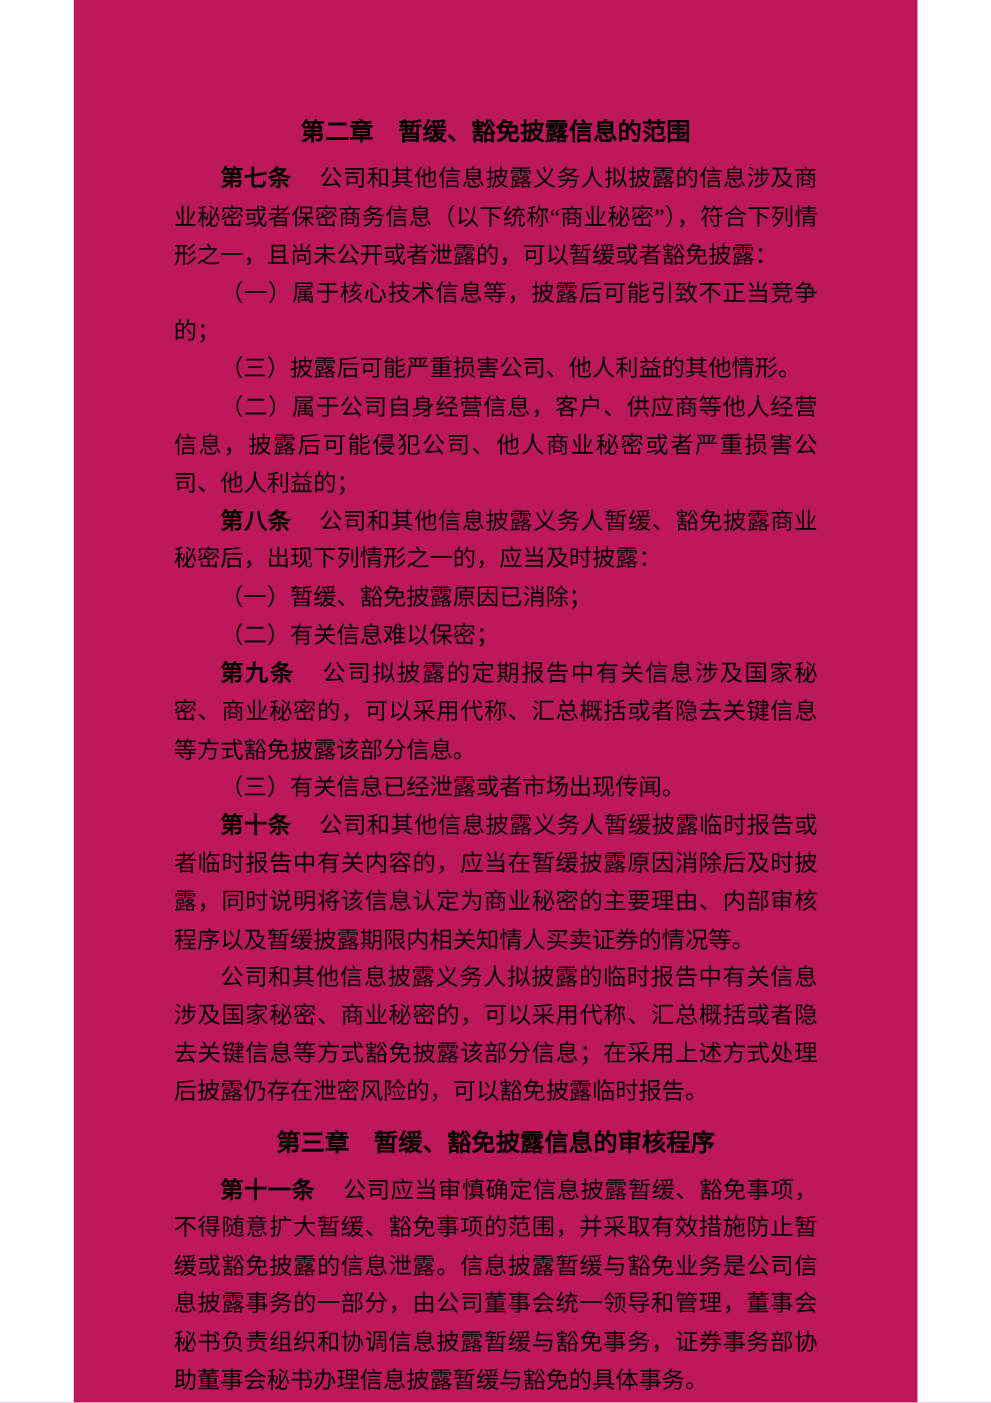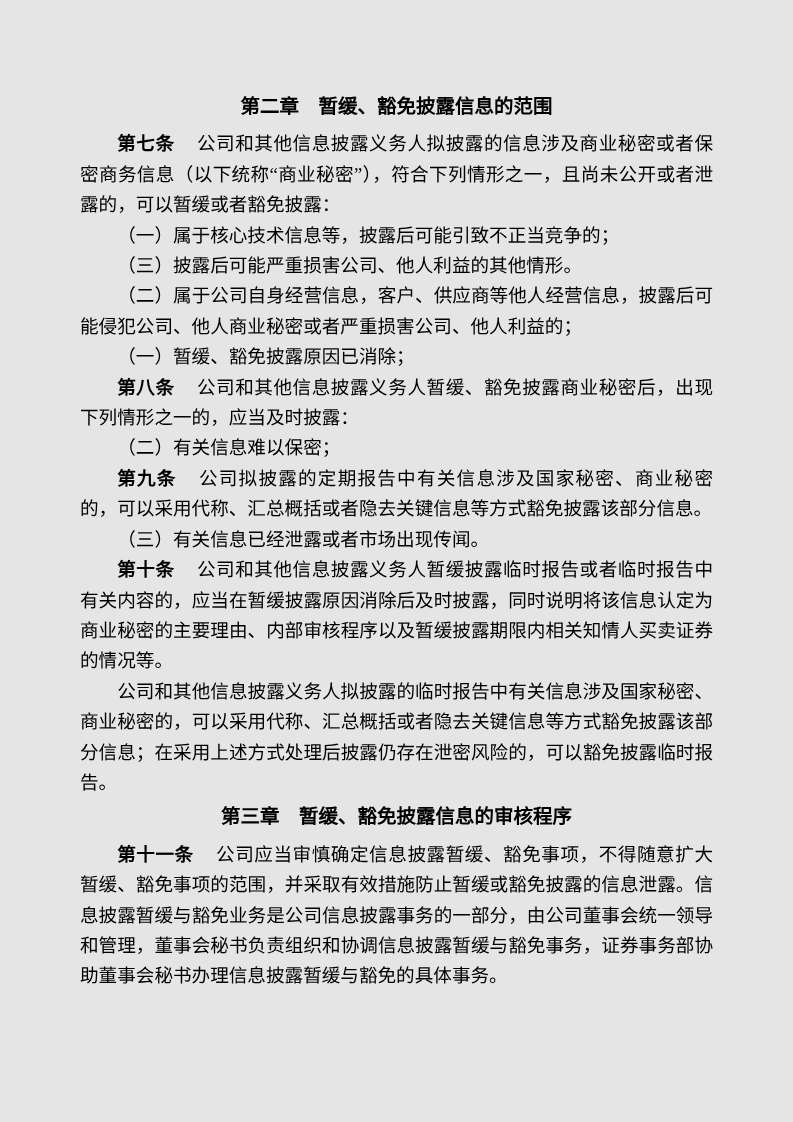--- a/index.html
+++ b/index.html
@@ -2,41 +2,41 @@
 <html lang="zh-CN"><head>
 <meta charset="utf-8">
 <style>
   html, body {
     margin: 0;
     padding: 0;
     background: #ffffff;
   }
   .page {
     position: relative;
-    width: 793px;
+    width: 675px;
     height: 1122px;
     margin: 0 auto;
-    background: #e5e5e5;
+    background: #be185d;
     box-sizing: border-box;
     padding: 92px 80px 0 80px;
     font-family: "Liberation Serif", "DejaVu Serif", serif;
     font-size: 18.6px;
     line-height: 30.4px;
     color: #000000;
     overflow: hidden;
   }
   .chapter-heading {
     margin: 0 0 7px 0;
     text-align: center;
     font-weight: bold;
     font-size: 19.5px;
     line-height: 30.4px;
   }
   .chapter-heading.later {
-    margin-top: 4px;
+    margin-top: 11px;
   }
   .chapter-gap {
     display: inline-block;
     width: 1em;
   }
   .para {
     margin: 0;
     text-indent: 2em;
     text-align: justify;
   }
@@ -55,25 +55,25 @@
   </h2>
 
   <p class="para">
     <b class="article-label">第七条</b><span>公司和其他信息披露义务人拟披露的信息涉及商业秘密或者保密商务信息（以下统称“商业秘密”），符合下列情形之一，且尚未公开或者泄露的，可以暂缓或者豁免披露：</span>
   </p>
 
   <p class="para">（一）属于核心技术信息等，披露后可能引致不正当竞争的；</p>
   <p class="para">（三）披露后可能严重损害公司、他人利益的其他情形。</p>
   <p class="para">（二）属于公司自身经营信息，客户、供应商等他人经营信息，披露后可能侵犯公司、他人商业秘密或者严重损害公司、他人利益的；</p>
 
-  <p class="para">（一）暂缓、豁免披露原因已消除；</p>
-
   <p class="para">
     <b class="article-label">第八条</b><span>公司和其他信息披露义务人暂缓、豁免披露商业秘密后，出现下列情形之一的，应当及时披露：</span>
   </p>
+
+  <p class="para">（一）暂缓、豁免披露原因已消除；</p>
   <p class="para">（二）有关信息难以保密；</p>
   <p class="para">
     <b class="article-label">第九条</b><span>公司拟披露的定期报告中有关信息涉及国家秘密、商业秘密的，可以采用代称、汇总概括或者隐去关键信息等方式豁免披露该部分信息。</span>
   </p>
 
   <p class="para">（三）有关信息已经泄露或者市场出现传闻。</p>
 
   <p class="para">
     <b class="article-label">第十条</b><span>公司和其他信息披露义务人暂缓披露临时报告或者临时报告中有关内容的，应当在暂缓披露原因消除后及时披露，同时说明将该信息认定为商业秘密的主要理由、内部审核程序以及暂缓披露期限内相关知情人买卖证券的情况等。</span>
   </p>

